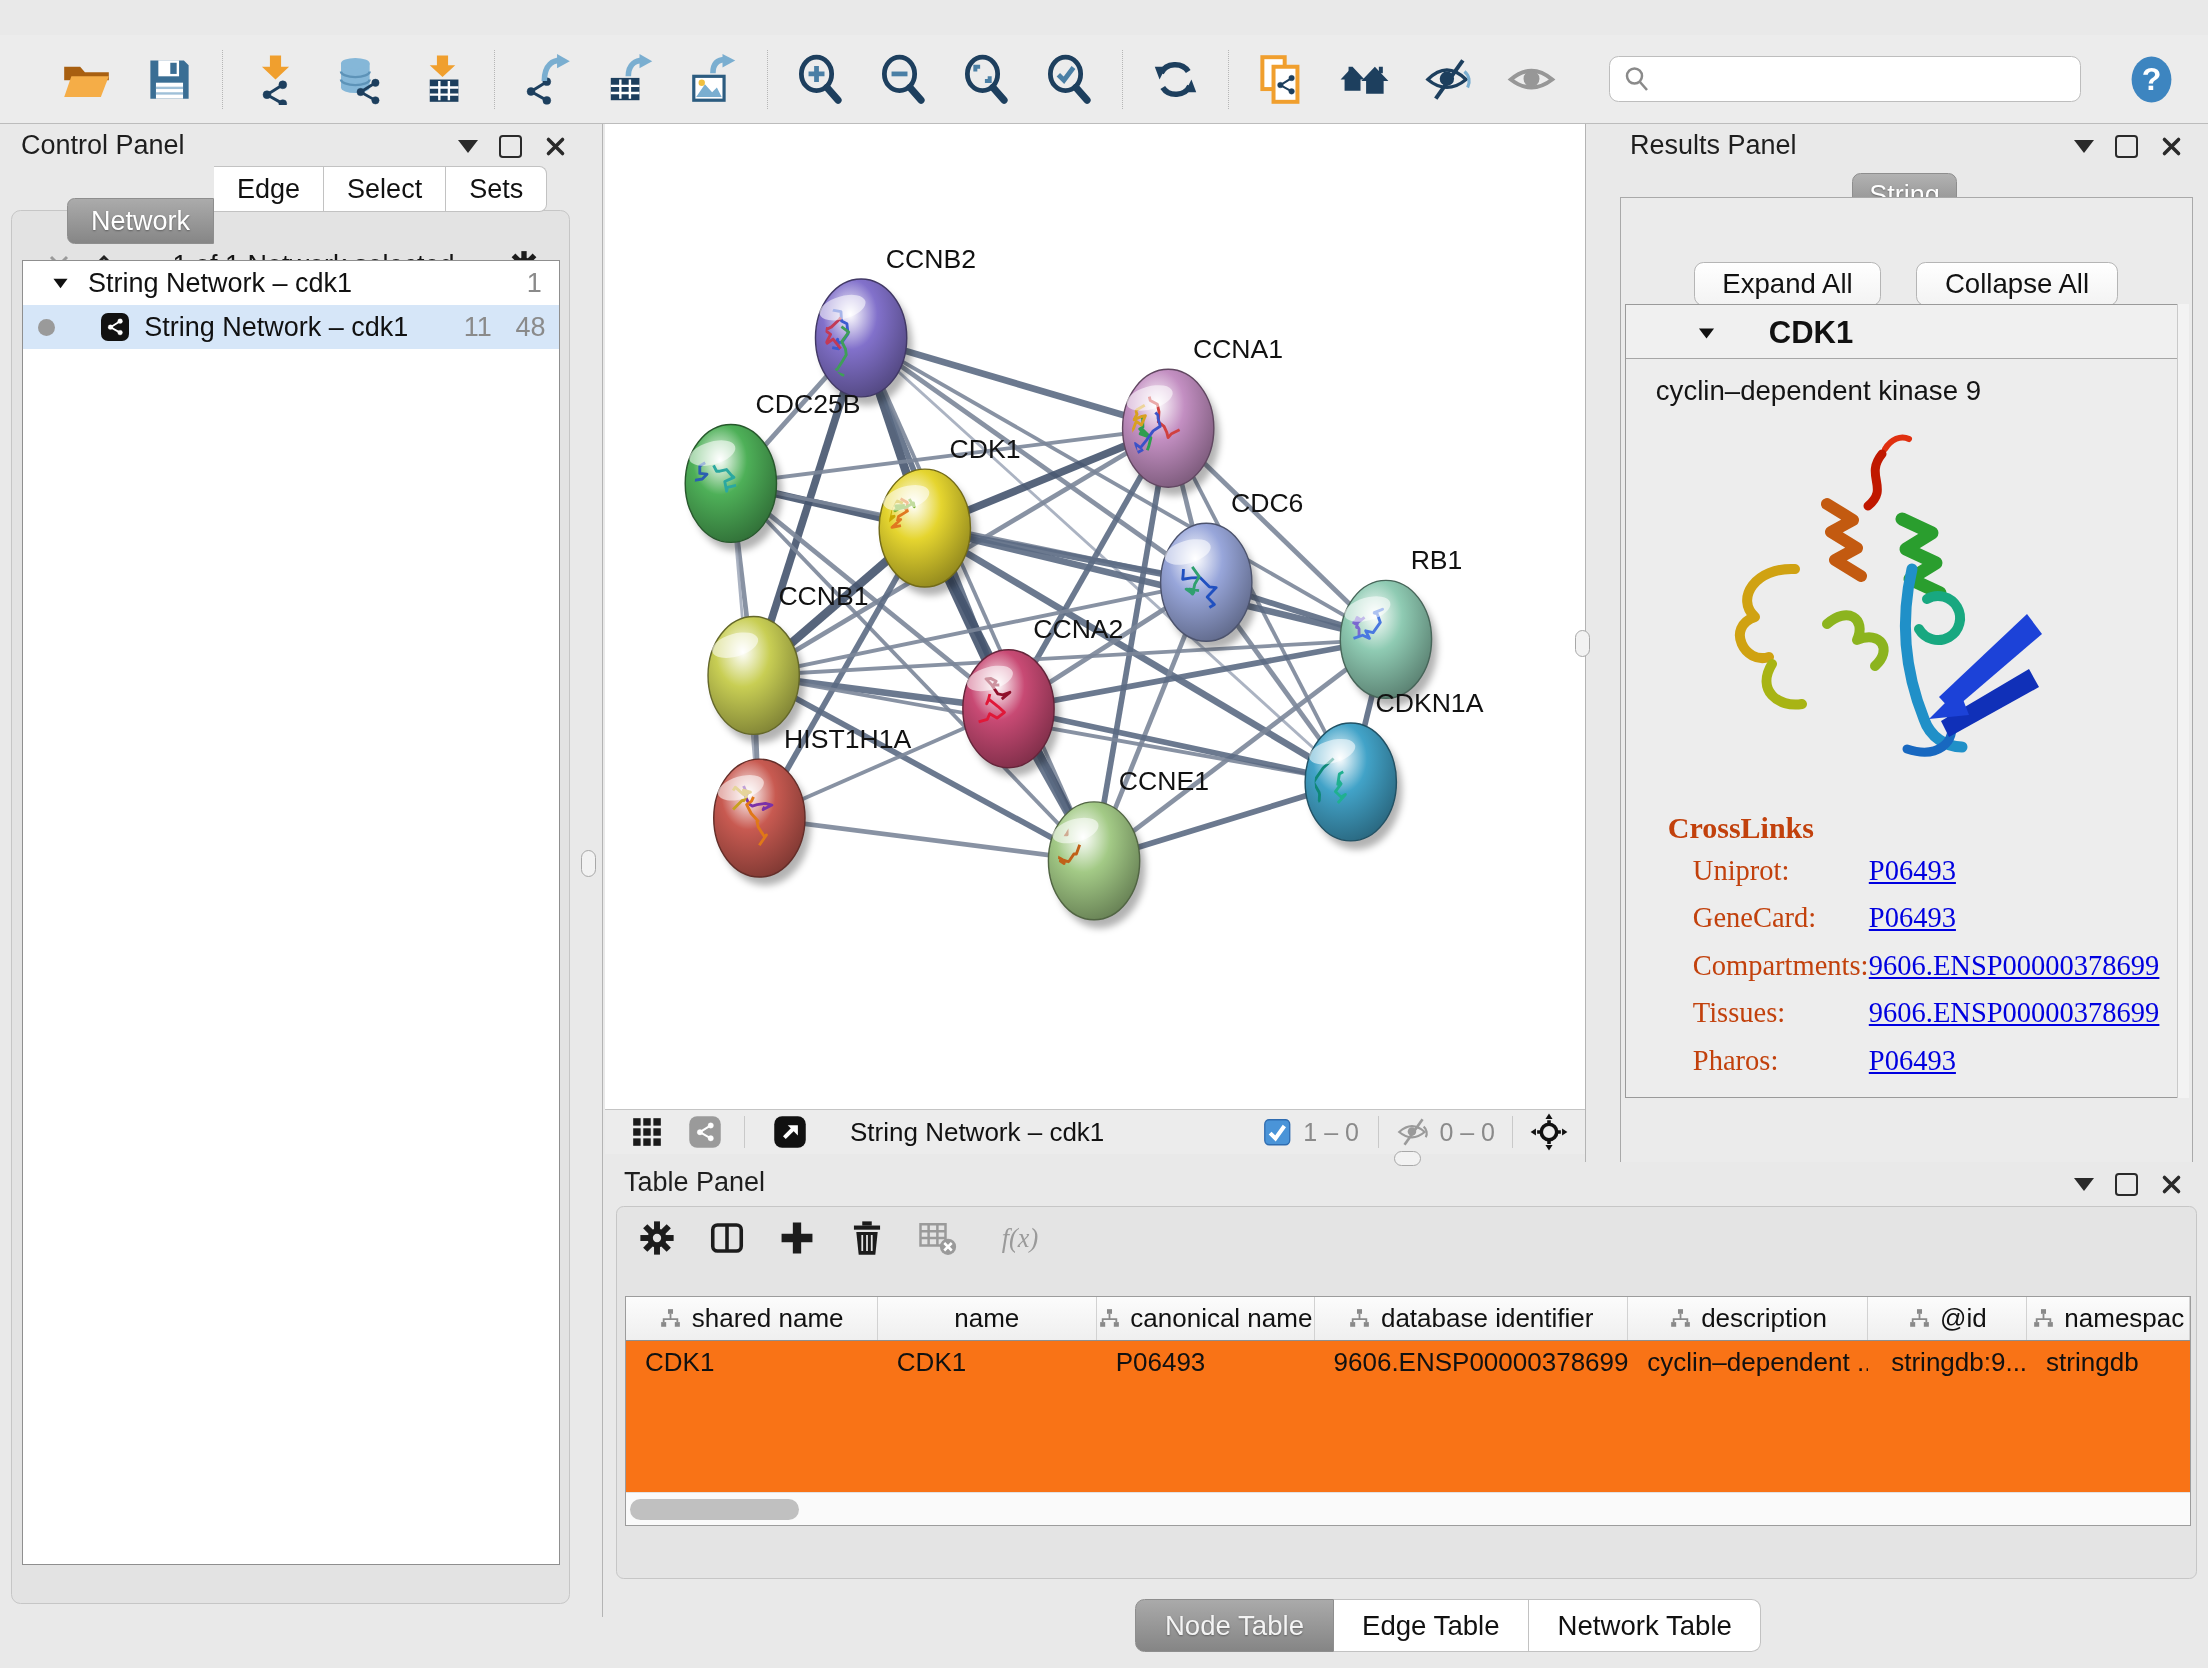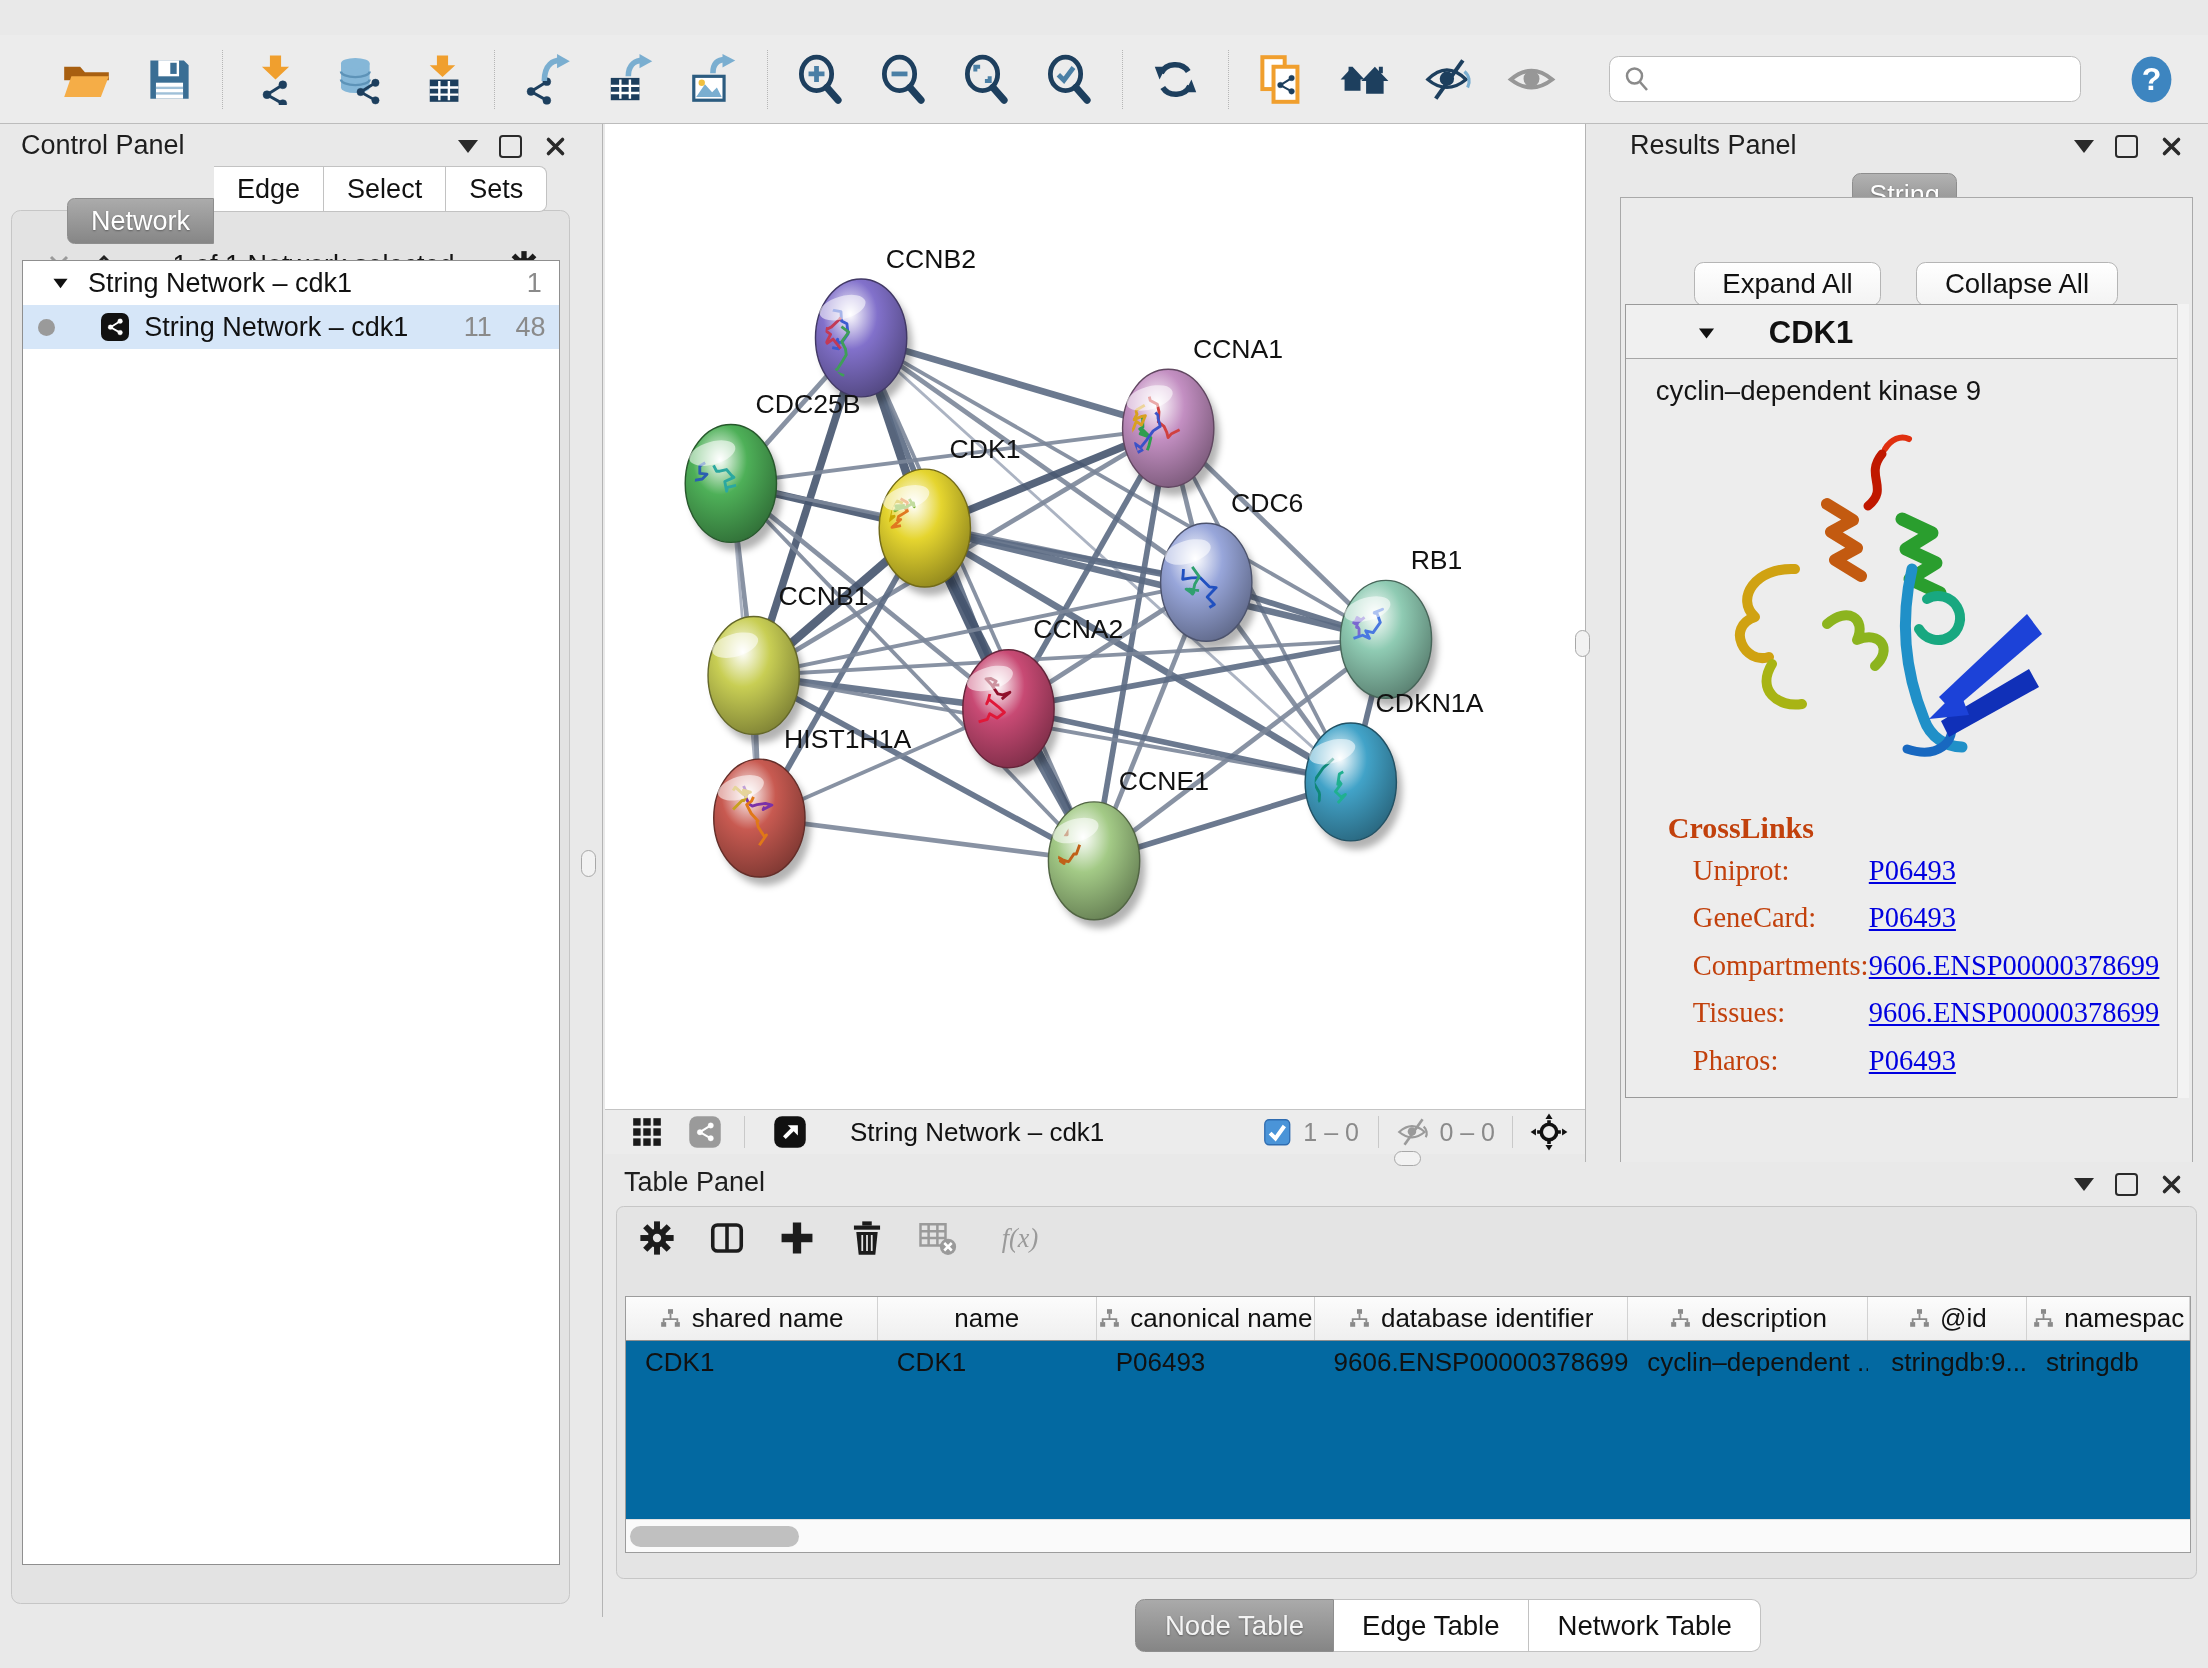--- a/index.html
+++ b/index.html
@@ -55,21 +55,21 @@
   .cl{font-family:"Liberation Serif",serif;color:#c2410c;}
   .cl-title{position:absolute;left:42px;top:506px;font-size:30px;font-weight:bold;}
   .cl-row{position:absolute;left:0;width:100%;height:48px;}
   .cl-label{position:absolute;left:67px;font-size:28.5px;}
   .cl-link{position:absolute;left:243px;font-size:28.5px;color:#0000e0;text-decoration:underline;}
   .vtrack{position:absolute;right:2.9px;top:106px;width:11.4px;height:794px;background:#f3f3f3;border-left:1px solid #c9c9c9;}
   
   .tp{position:absolute;left:605px;top:1162px;width:1604px;height:455px;background:#e9e9e9;}
   .tpbox{position:absolute;left:11.4px;top:44px;width:1581px;height:373px;background:#e4e4e4;border:1px solid #c6c6c6;border-radius:7.6px;box-sizing:border-box;}
   .tptools{position:absolute;left:21px;top:5.7px;height:51px;display:flex;align-items:center;gap:32px;}
-  .dtable{position:absolute;left:7.6px;top:89px;width:1566px;height:257px;background:#0369a1;border:1px solid #9c9c9c;box-sizing:border-box;overflow:hidden;}
+  .dtable{position:absolute;left:7.6px;top:89px;width:1566px;height:230px;background:#f97316;border:1px solid #9c9c9c;box-sizing:border-box;overflow:hidden;}
   .thead{display:flex;height:44px;background:linear-gradient(#fcfcfc,#efefef);border-bottom:1.9px solid #8f8f8f;box-sizing:border-box;}
   .th{display:flex;align-items:center;justify-content:center;gap:9.5px;border-right:1px solid #d2d2d2;font-size:26px;color:#111;box-sizing:border-box;overflow:hidden;white-space:nowrap;}
   .th svg{color:#8a8a8a;flex:none;}
   .trow{display:flex;height:42px;align-items:center;}
   .td{padding-left:19px;font-size:26px;color:#111;box-sizing:border-box;overflow:hidden;white-space:nowrap;}
   .hscroll{position:absolute;left:0;bottom:0;width:100%;height:32px;background:#fafafa;border-top:1px solid #e2e2e2;}
   .hthumb{position:absolute;left:3.8px;top:5.7px;width:169px;height:21px;background:#c0c0c0;border-radius:10.5px;}
   .btabs{position:absolute;left:518px;top:392px;display:flex;}
   .btab{height:51px;line-height:51px;padding:0 28.5px;font-size:27.6px;background:#fff;border:1px solid #c2c2c2;border-left:none;color:#111;}
   .btab:first-child{border-left:1px solid #c2c2c2;border-radius:9.5px 0 0 9.5px;}

